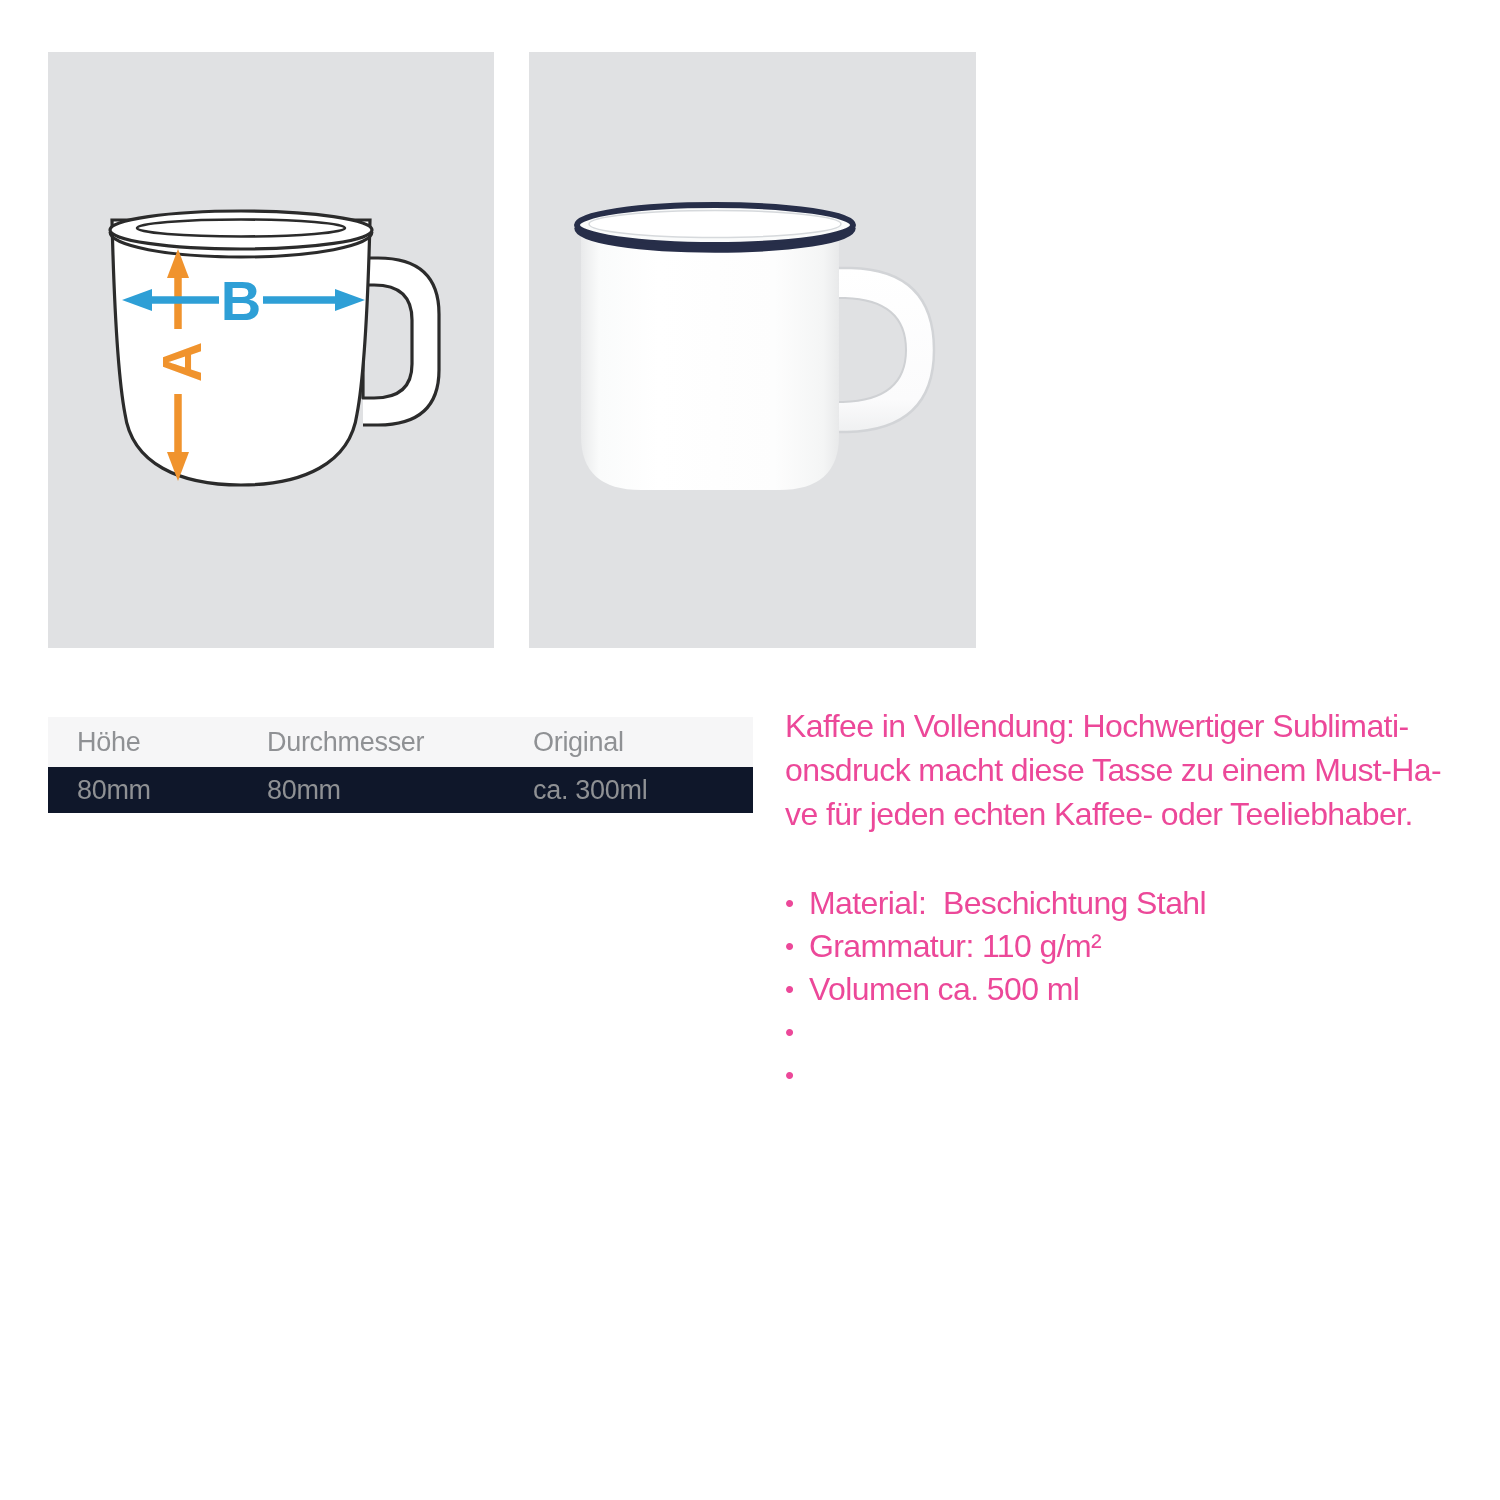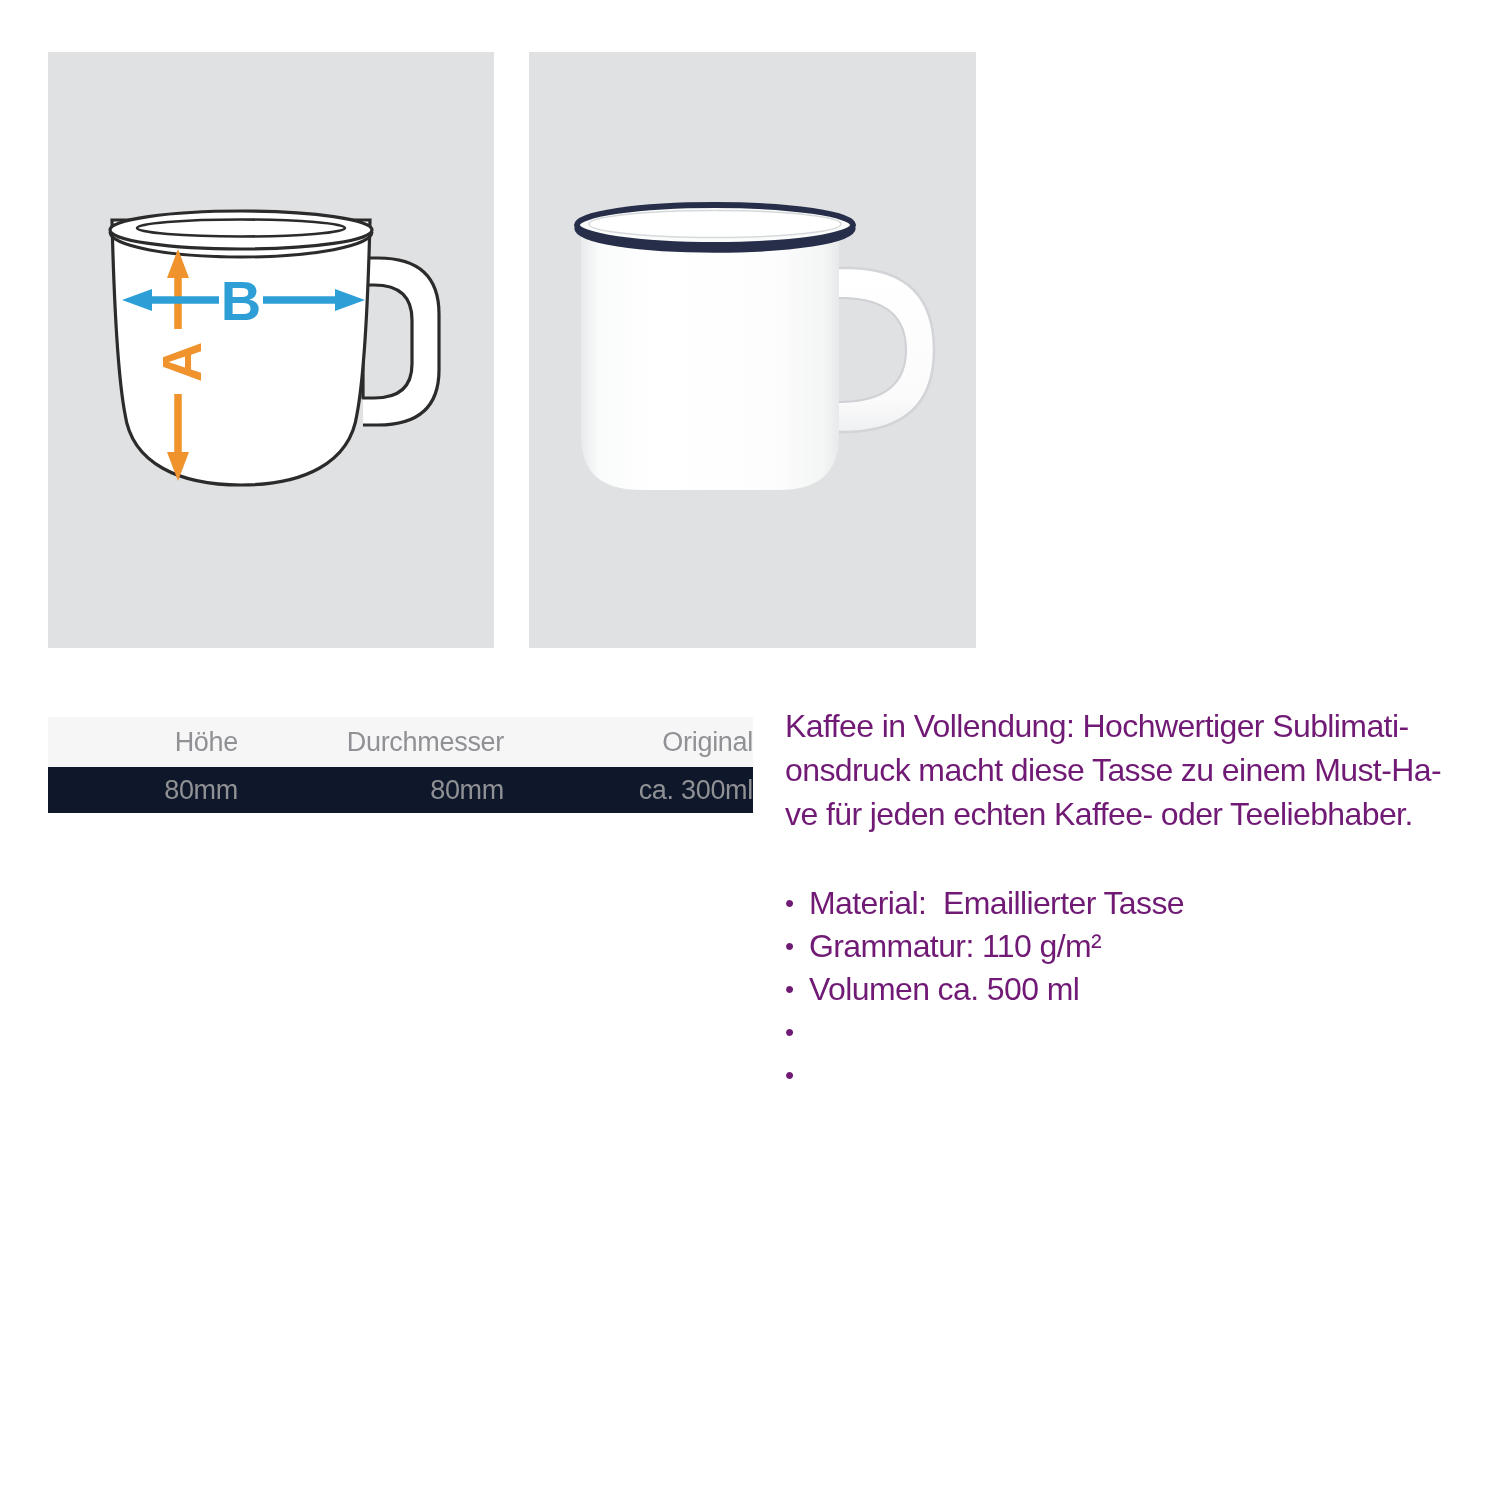--- a/index.html
+++ b/index.html
@@ -33,35 +33,35 @@
     width: 705px;
     border-collapse: collapse;
     table-layout: fixed;
     font-size: 27px;
     letter-spacing: -0.3px;
   }
   .size-table col.c1 { width: 190px; }
   .size-table col.c2 { width: 266px; }
   .size-table col.c3 { width: 249px; }
   .size-table th, .size-table td {
-    text-align: right;
+    text-align: left;
     font-weight: normal;
     padding: 0 0 0 29px;
     color: #8f9194;
   }
   .size-table thead tr { background: #f6f6f7; height: 50px; }
   .size-table tbody tr { background: #0f172a; height: 46px; }
 
   
   .description {
     position: absolute;
     left: 785px;
     top: 704px;
     width: 690px;
-    color: #701a75;
+    color: #ec4899;
     font-size: 32px;
     line-height: 44px;
     letter-spacing: -0.6px;
   }
   .description .para-line { white-space: nowrap; }
   .bullet-list {
     list-style: none;
     margin-top: 46px;
     line-height: 43px;
   }
@@ -157,21 +157,21 @@
 
   <div class="description">
     <div>
       <div class="para-line">Kaffee in Vollendung: Hochwertiger Sublimati-</div>
       <div class="para-line">onsdruck macht diese Tasse zu einem Must-Ha-</div>
       <div class="para-line">ve für jeden echten Kaffee- oder Teeliebhaber.</div>
     </div>
     <ul class="bullet-list">
       <li>
         <span class="bullet">•</span>
-        <span class="bullet-text">Material:  Emaillierter Tasse</span>
+        <span class="bullet-text">Material:  Beschichtung Stahl</span>
       </li>
       <li>
         <span class="bullet">•</span>
         <span class="bullet-text">Grammatur: 110 g/m²</span>
       </li>
       <li>
         <span class="bullet">•</span>
         <span class="bullet-text">Volumen ca. 500 ml</span>
       </li>
       <li>

